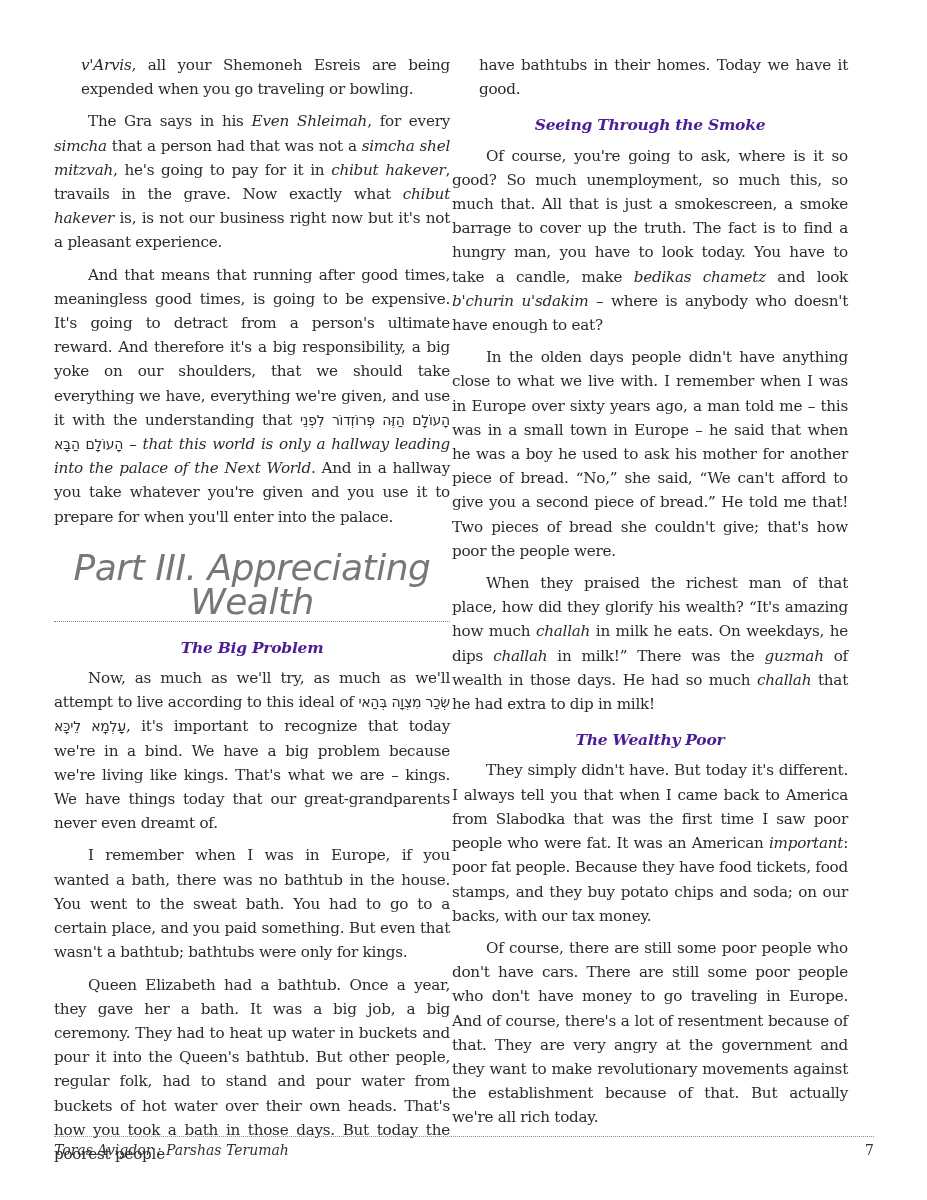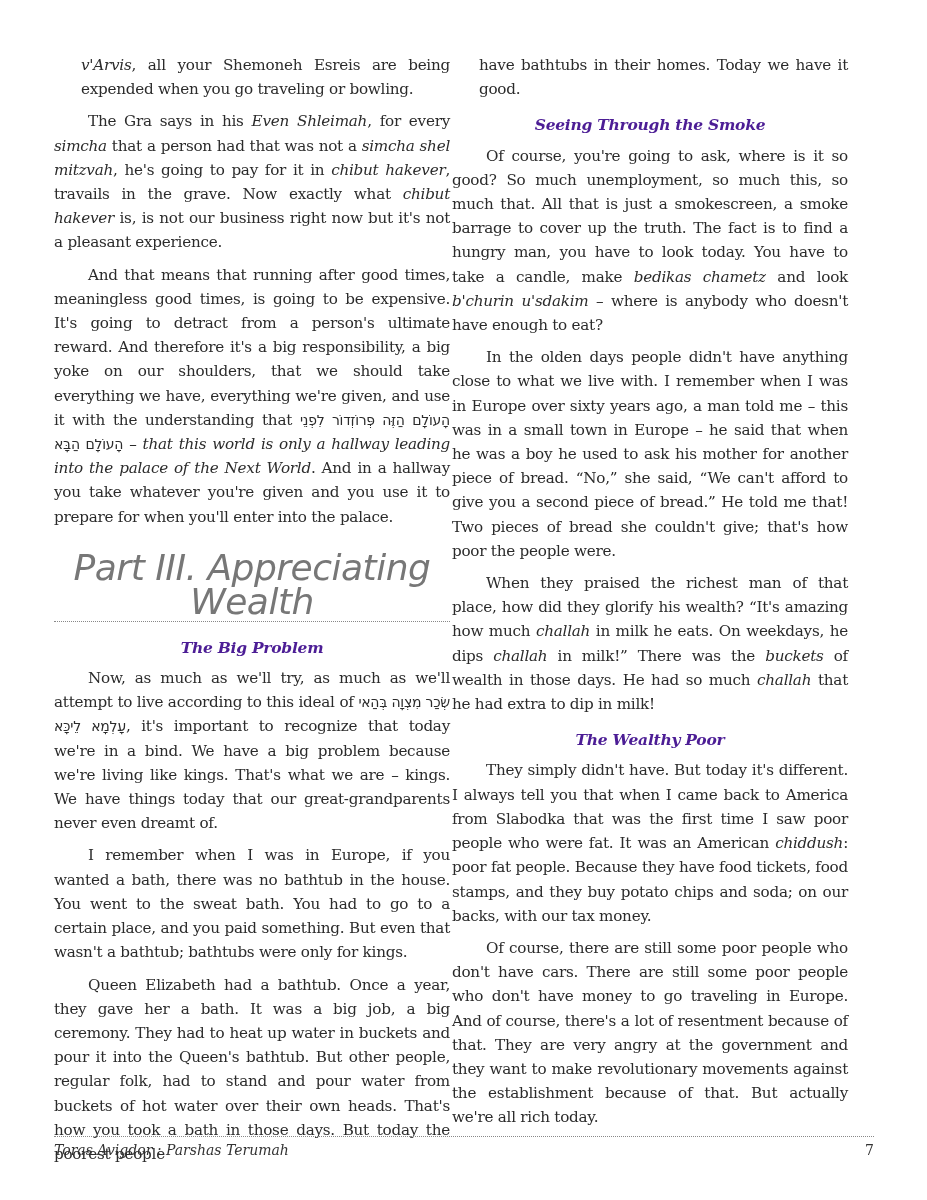--- a/index.html
+++ b/index.html
@@ -60,25 +60,25 @@
 
 <div class="col right">
   <p class="noindent">have bathtubs in their homes. Today we have it good.</p>
 
   <div class="subhead">Seeing Through the Smoke</div>
 
   <p><span>Of course, you're going to ask, where is it so good? So much unemployment, so much this, so much that. All that is just a smokescreen, a smoke barrage to cover up the truth. The fact is to find a hungry man, you have to look today. You have to take a candle, make </span><em>bedikas chametz</em><span> and look </span><em>b'churin u'sdakim</em><span> – where is anybody who doesn't have enough to eat?</span></p>
 
   <p>In the olden days people didn't have anything close to what we live with. I remember when I was in Europe over sixty years ago, a man told me – this was in a small town in Europe – he said that when he was a boy he used to ask his mother for another piece of bread. “No,” she said, “We can't afford to give you a second piece of bread.” He told me that! Two pieces of bread she couldn't give; that's how poor the people were.</p>
 
-  <p><span>When they praised the richest man of that place, how did they glorify his wealth? “It's amazing how much </span><em>challah</em><span> in milk he eats. On weekdays, he dips </span><em>challah</em><span> in milk!” There was the </span><em>buckets</em><span> of wealth in those days. He had so much </span><em>challah</em><span> that he had extra to dip in milk!</span></p>
+  <p><span>When they praised the richest man of that place, how did they glorify his wealth? “It's amazing how much </span><em>challah</em><span> in milk he eats. On weekdays, he dips </span><em>challah</em><span> in milk!” There was the </span><em>guzmah</em><span> of wealth in those days. He had so much </span><em>challah</em><span> that he had extra to dip in milk!</span></p>
 
   <div class="subhead">The Wealthy Poor</div>
 
-  <p><span>They simply didn't have. But today it's different. I always tell you that when I came back to America from Slabodka that was the first time I saw poor people who were fat. It was an American </span><em>chiddush</em><span>: poor fat people. Because they have food tickets, food stamps, and they buy potato chips and soda; on our backs, with our tax money.</span></p>
+  <p><span>They simply didn't have. But today it's different. I always tell you that when I came back to America from Slabodka that was the first time I saw poor people who were fat. It was an American </span><em>important</em><span>: poor fat people. Because they have food tickets, food stamps, and they buy potato chips and soda; on our backs, with our tax money.</span></p>
 
   <p>Of course, there are still some poor people who don't have cars. There are still some poor people who don't have money to go traveling in Europe. And of course, there's a lot of resentment because of that. They are very angry at the government and they want to make revolutionary movements against the establishment because of that. But actually we're all rich today.</p>
 </div>
 
 <div class="footer">
   <span>Toras Avigdor : Parshas Terumah</span>
   <span class="page-num">7</span>
 </div>
 
 </body></html>

